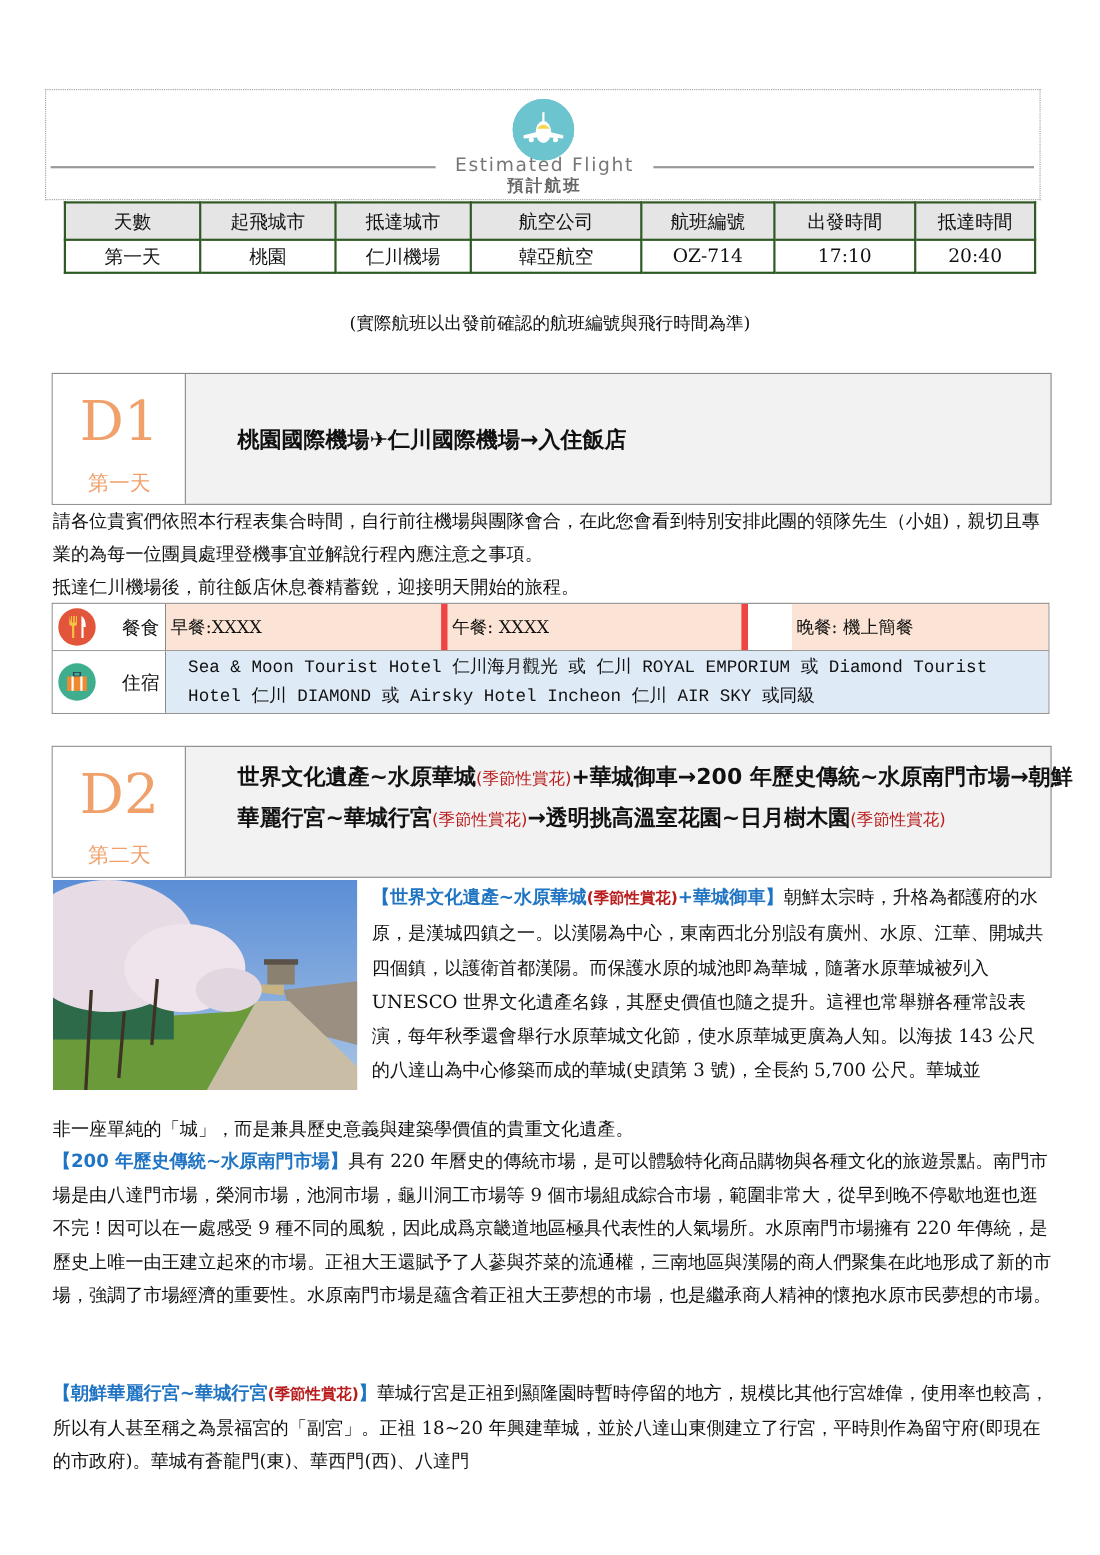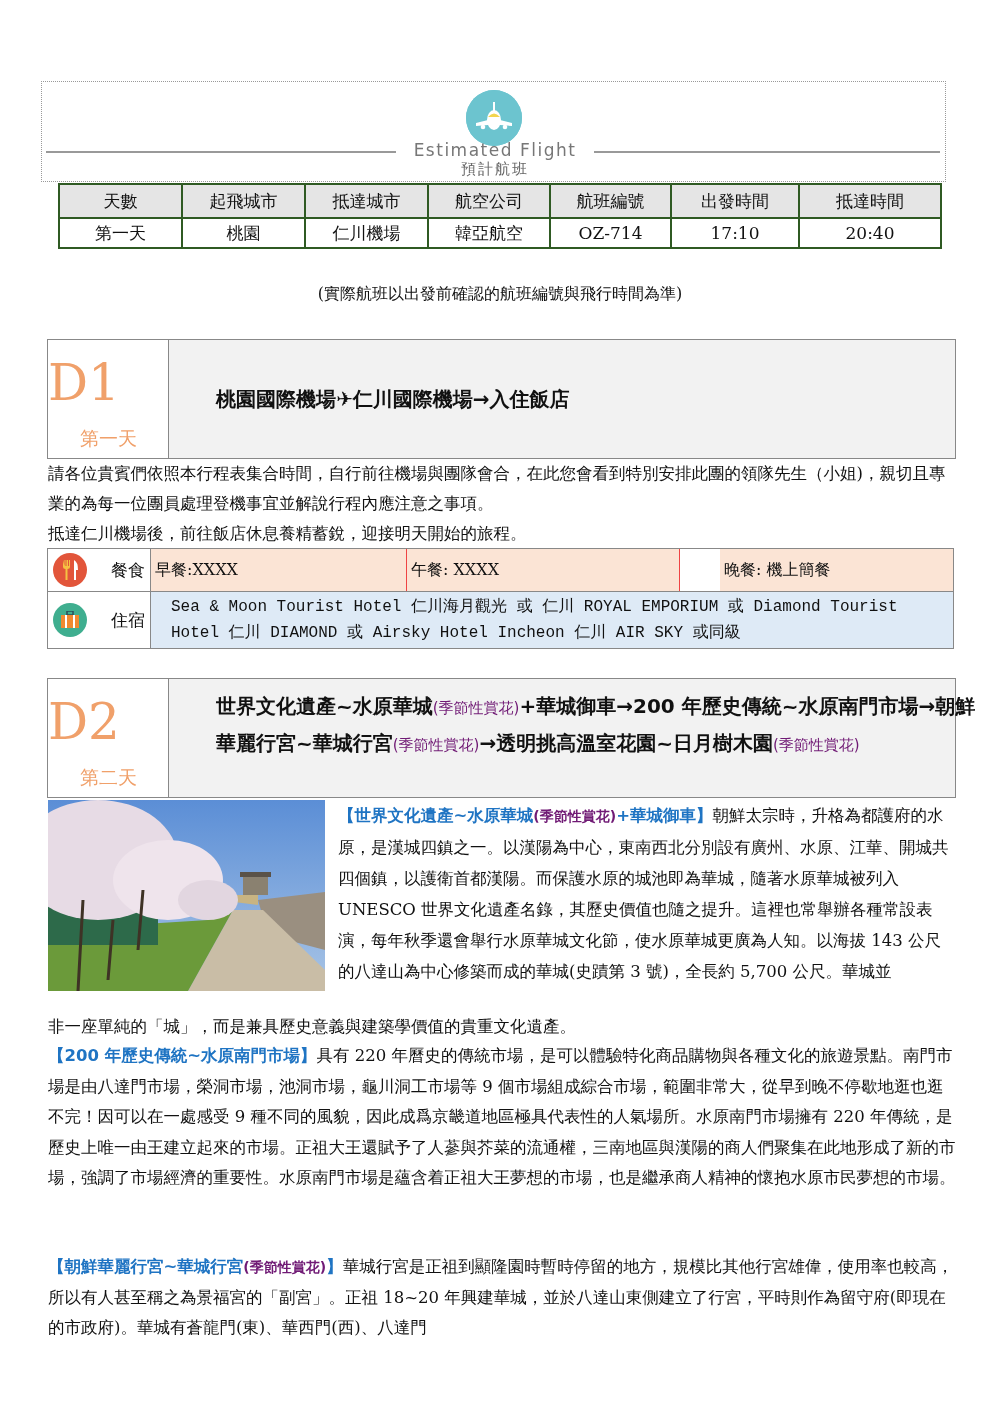--- a/index.html
+++ b/index.html
@@ -8,47 +8,47 @@
   .abs { position: absolute; }
 
   
   .flight-box { left: 41px; top: 81px; width: 905px; height: 101px; border: 1px dotted #999; }
   .plane-circle { left: 424px; top: 8px; width: 56px; height: 56px; border-radius: 50%; background: #6cc4cf; }
   .plane-circle svg { width: 56px; height: 56px; }
   .flight-line { top: 69px; height: 2px; background: #999; }
   .flight-en { left: 360px; top: 58px; width: 186px; text-align: center; font-family: "DejaVu Sans", sans-serif;
                font-size: 17px; letter-spacing: 1.5px; color: #777; }
   .flight-zh { left: 360px; top: 78px; width: 186px; text-align: center; font-family: "DejaVu Sans", sans-serif;
-               font-size: 15px; letter-spacing: 2px; color: #666; }
+               font-size: 15px; letter-spacing: 2px; color: #666; font-weight: bold; }
 
   
   table.flights { position: absolute; left: 58px; top: 183px; width: 884px; border-collapse: collapse; }
   table.flights td, table.flights th { border: 2px solid #2f5a23; text-align: center; font-size: 17px; height: 32px; font-weight: normal; }
   table.flights th { background: #e5e5e5; height: 34px; }
   table.flights td { height: 30px; }
   .flight-note { left: 0; top: 284px; width: 1000px; text-align: center; font-size: 16px; }
 
   
   .day-box { left: 47px; width: 909px; border: 1px solid #888; background: #f2f2f2; }
   .day-left { position: absolute; left: 0; top: 0; bottom: 0; width: 121px; background: #fff; border-right: 1px solid #888; }
-  .day-code { position: absolute; left: 0; width: 121px; font-size: 50px; color: #f0a06a; font-family: "DejaVu Serif", serif; }
+  .day-code { position: absolute; left: 0; width: 121px; text-align: center; font-size: 50px; color: #f0a06a; font-family: "DejaVu Serif", serif; }
   .day-label { position: absolute; left: 0; width: 121px; text-align: center; font-size: 19px; color: #f0a06a; }
   .day-title { position: absolute; left: 168px; font-size: 20px; font-weight: bold; font-family: "DejaVu Sans", sans-serif; line-height: 35px; color: #111; }
-  .seasonal { color: #701a75; font-size: 15px; font-weight: normal; }
+  .seasonal { color: #b91c1c; font-size: 15px; font-weight: normal; }
 
   .para { left: 48px; width: 910px; font-size: 16.5px; line-height: 30px; }
 
   
   .mh { left: 47px; top: 548px; width: 907px; border: 1px solid #888; }
   .mh-row { display: flex; border-bottom: 1px solid #888; }
   .mh-row:last-child { border-bottom: none; }
   .mh-lead { width: 103px; display: flex; align-items: center; background: #fff; border-right: 1px solid #888; padding-left: 5px; }
   .mh-lead .lbl { font-size: 17px; margin-left: 24px; }
   .icon-circle { width: 34px; height: 34px; border-radius: 50%; display: flex; align-items: center; justify-content: center; }
-  .meal-cell { background: #fbe4d5; font-size: 16px; height: 42px; line-height: 42px; padding-left: 4px; border-right: 1px solid #ef4444; }
+  .meal-cell { background: #fbe4d5; font-size: 16px; height: 42px; line-height: 42px; padding-left: 4px; border-right: 6px solid #ef4444; }
   .meal-cell:last-child { border-right: none; }
   .hotel-cell { background: #deeaf6; font-size: 16px; line-height: 26px; padding: 2px 20px; flex: 1; font-family: "Liberation Mono", "DejaVu Sans Mono", monospace; }
 
   .photo { left: 48px; top: 800px; width: 277px; height: 191px; overflow: hidden; }
 
   .blue-head { color: #1f74c3; font-family: "DejaVu Sans", sans-serif; font-weight: bold; }
   .blue-head .seasonal { font-size: 14px; font-weight: bold; }
 </style>
 </head>
 <body>
@@ -70,21 +70,21 @@
   <div class="abs flight-en">Estimated Flight</div>
   <div class="abs flight-zh">預計航班</div>
 </div>
 
 <table class="flights">
   <tbody>
       <tr>
     <th style="width:123px">天數</th>
     <th style="width:123px">起飛城市</th>
     <th style="width:123px">抵達城市</th>
-    <th style="width:122px">航空公司</th>
+    <th style="width:155px">航空公司</th>
     <th style="width:121px">航班編號</th>
     <th style="width:128px">出發時間</th>
     <th>抵達時間</th>
   </tr>
   <tr>
     <td>第一天</td>
     <td>桃園</td>
     <td>仁川機場</td>
     <td>韓亞航空</td>
     <td>OZ-714</td>

